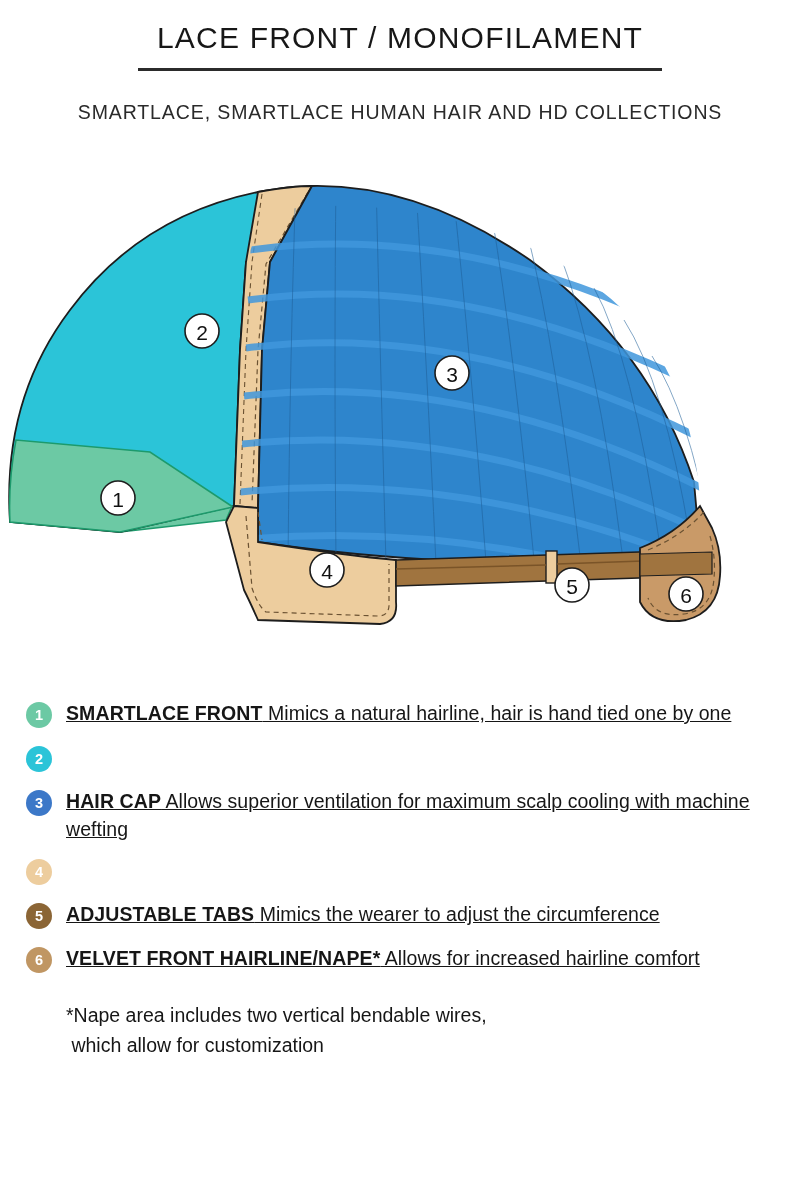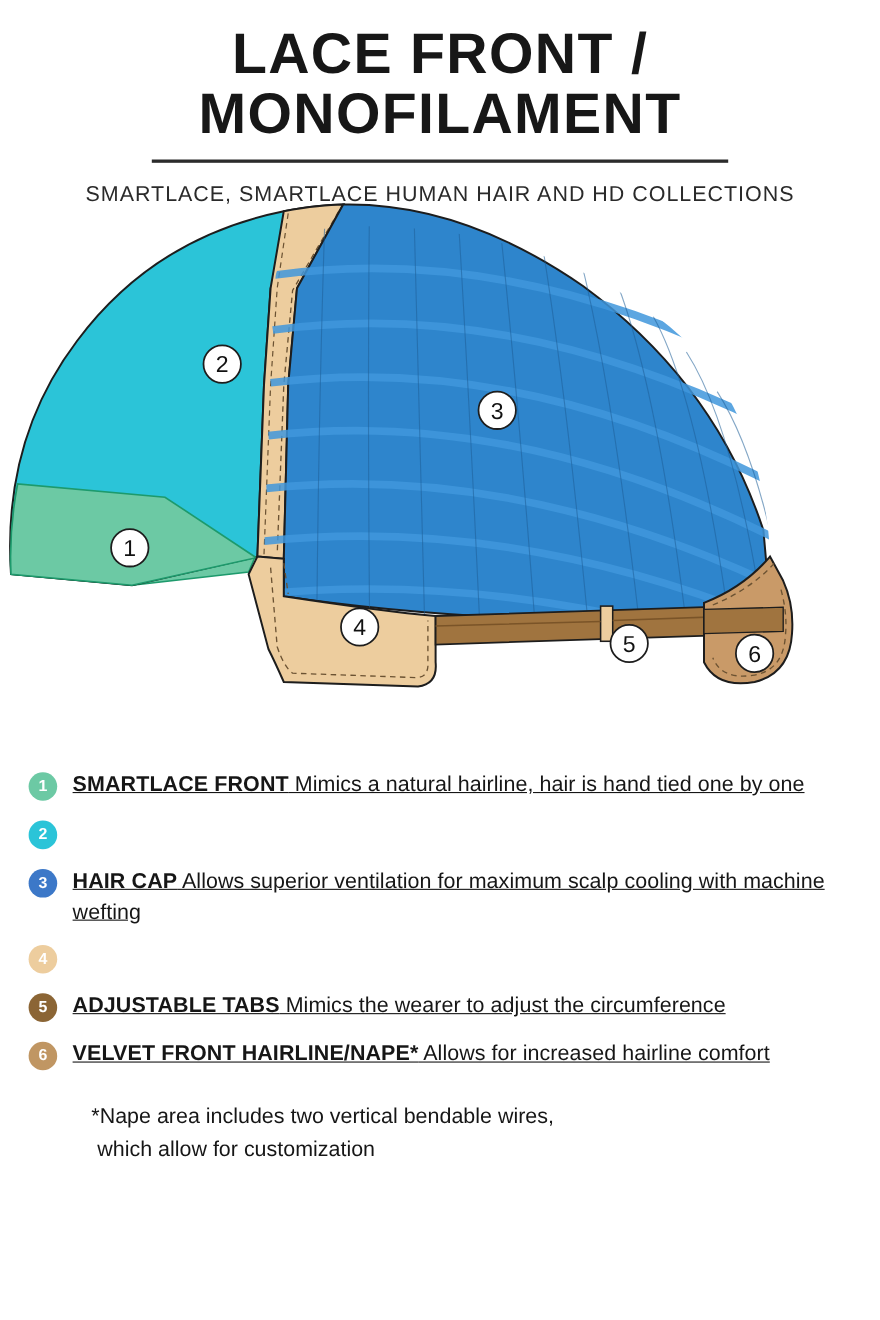--- a/index.html
+++ b/index.html
@@ -20,34 +20,34 @@
   #header {
     position: absolute;
     left: 0;
     top: 0;
     width: 800px;
     text-align: center;
   }
   #page-title {
     margin: 0;
     padding-top: 22px;
-    font-size: 52px;
-    font-weight: 700;
+    font-size: 30px;
+    font-weight: 400;
     letter-spacing: 1.2px;
     color: #171717;
     line-height: 1.05;
   }
   #title-rule {
     width: 524px;
     height: 3px;
     background: #2b2b2b;
     margin: 14px auto 0 auto;
   }
   #page-subtitle {
-    margin: 4px;
+    margin: 16px;
     padding-top: 14px;
     font-size: 19.5px;
     font-weight: 400;
     letter-spacing: 0.9px;
     color: #2a2a2a;
   }
 
   
   #diagram-wrap {
     position: absolute;
@@ -104,21 +104,20 @@
   }
   .legend-term {
     font-weight: 700;
     letter-spacing: 0.1px;
   }
   #footnote {
     position: relative;
     padding-left: 66px;
     padding-right: 24px;
     margin-top: 26px;
-    margin-left: 17px;
   }
   #footnote .fn-line {
     font-size: 19.5px;
     line-height: 1.5;
     color: #161616;
     white-space: pre;
   }
 </style>
 </head>
 <body>

